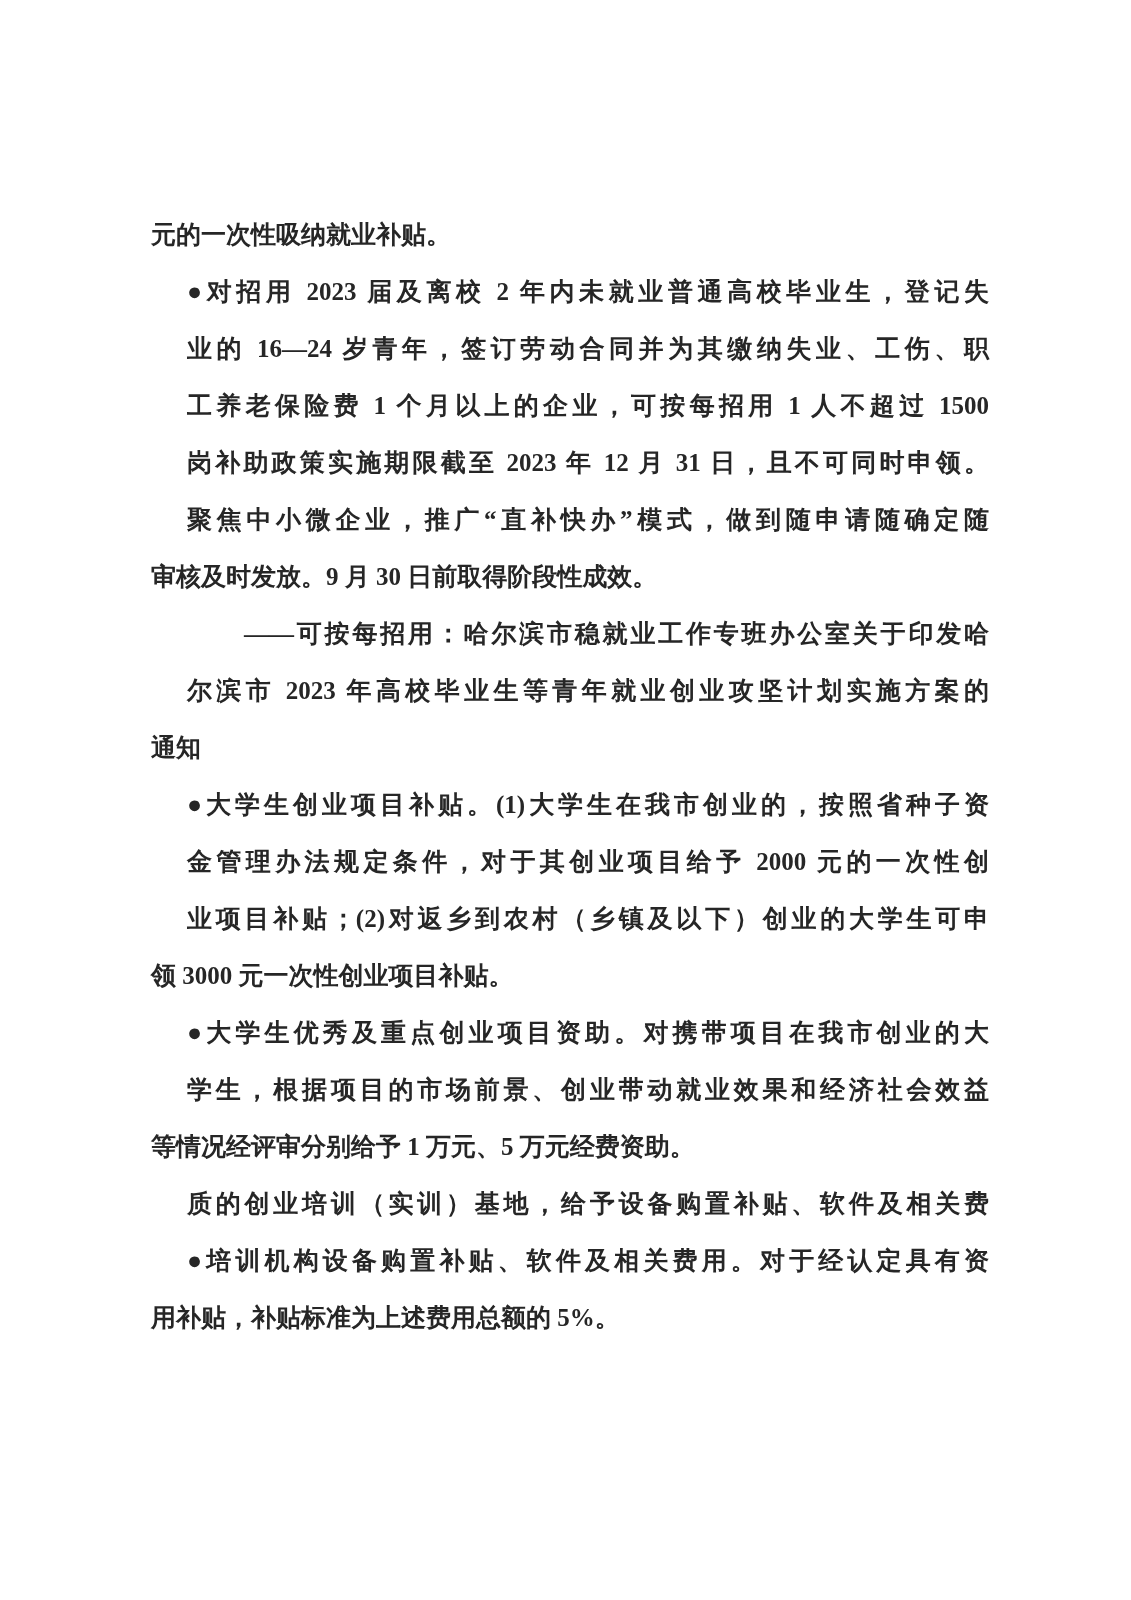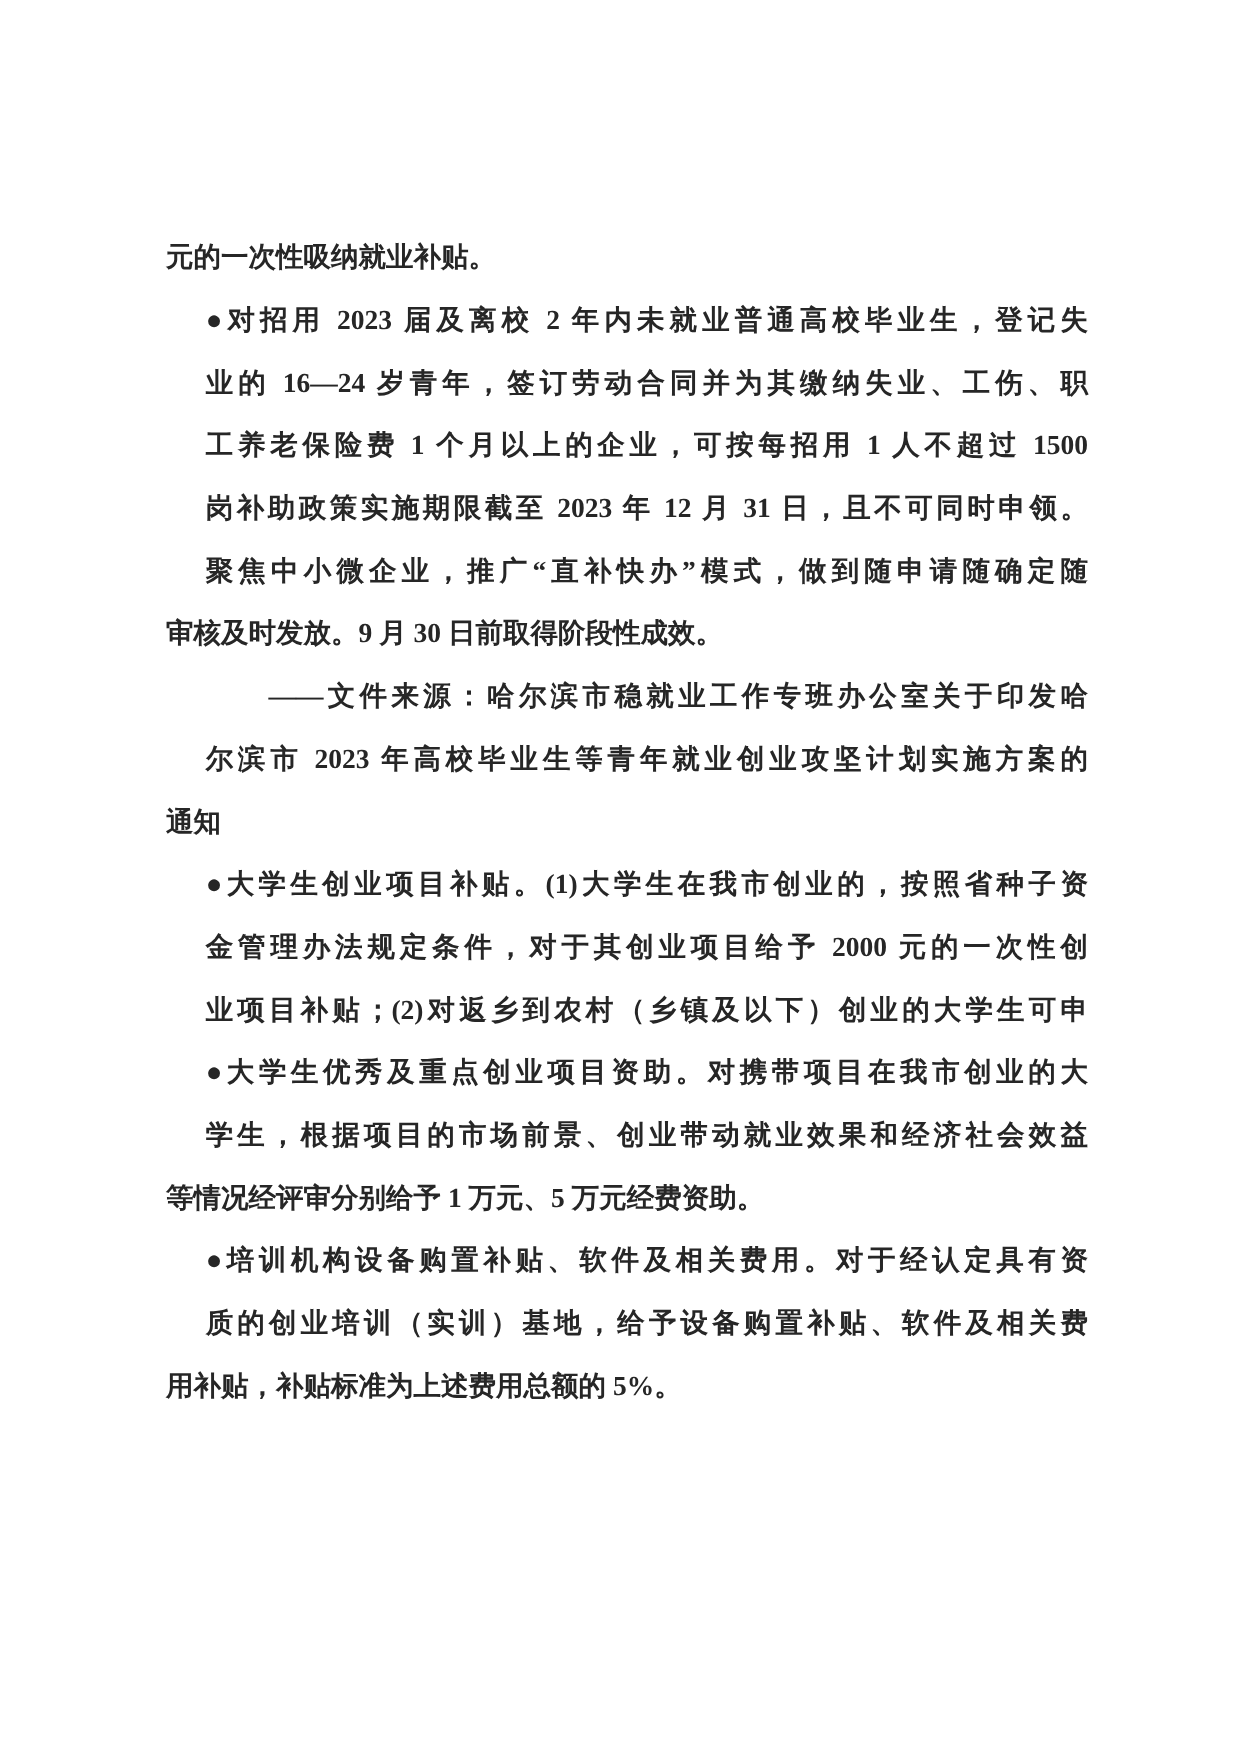--- a/index.html
+++ b/index.html
@@ -58,37 +58,38 @@
     <div class="para">
       <div class="line just">●对招用 2023 届及离校 2 年内未就业普通高校毕业生，登记失</div>
       <div class="line just">业的 16—24 岁青年，签订劳动合同并为其缴纳失业、工伤、职</div>
       <div class="line just">工养老保险费 1 个月以上的企业，可按每招用 1 人不超过 1500</div>
       <div class="line just">岗补助政策实施期限截至 2023 年 12 月 31 日，且不可同时申领。</div>
       <div class="line just">聚焦中小微企业，推广“直补快办”模式，做到随申请随确定随</div>
       <div class="line">审核及时发放。9 月 30 日前取得阶段性成效。</div>
     </div>
 
     <div class="para">
-      <div class="line just ind">——文件来源：哈尔滨市稳就业工作专班办公室关于印发哈</div>
+      <div class="line just ind">——可按每招用：哈尔滨市稳就业工作专班办公室关于印发哈</div>
       <div class="line just">尔滨市 2023 年高校毕业生等青年就业创业攻坚计划实施方案的</div>
       <div class="line">通知</div>
     </div>
 
     <div class="para">
       <div class="line just">●大学生创业项目补贴。(1)大学生在我市创业的，按照省种子资</div>
       <div class="line just">金管理办法规定条件，对于其创业项目给予 2000 元的一次性创</div>
       <div class="line just">业项目补贴；(2)对返乡到农村（乡镇及以下）创业的大学生可申</div>
+      <div class="line">领 3000 元一次性创业项目补贴。</div>
     </div>
 
     <div class="para">
       <div class="line just">●大学生优秀及重点创业项目资助。对携带项目在我市创业的大</div>
       <div class="line just">学生，根据项目的市场前景、创业带动就业效果和经济社会效益</div>
       <div class="line">等情况经评审分别给予 1 万元、5 万元经费资助。</div>
     </div>
 
     <div class="para">
+      <div class="line just">质的创业培训（实训）基地，给予设备购置补贴、软件及相关费</div>
       <div class="line just">●培训机构设备购置补贴、软件及相关费用。对于经认定具有资</div>
-      <div class="line just">质的创业培训（实训）基地，给予设备购置补贴、软件及相关费</div>
       <div class="line">用补贴，补贴标准为上述费用总额的 5%。</div>
     </div>
 
   </div>
 </div>
 
 </body></html>

